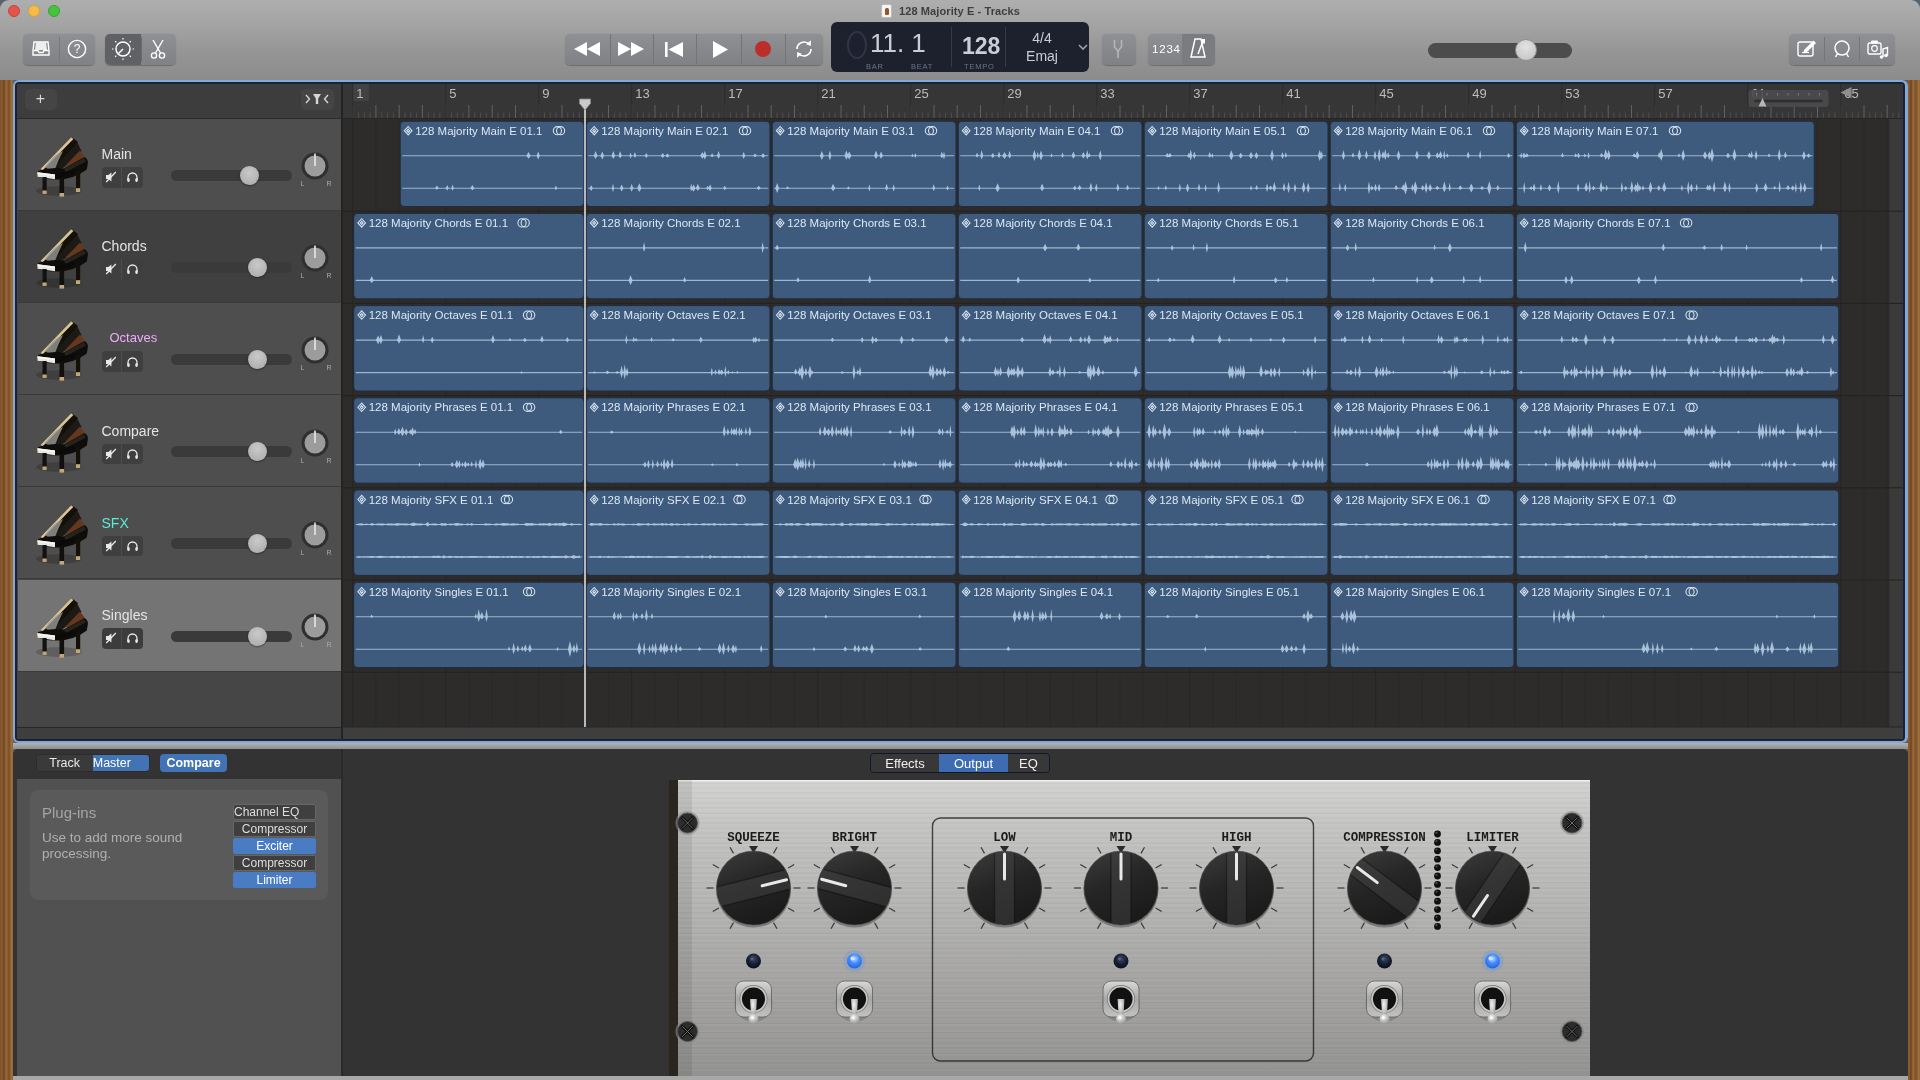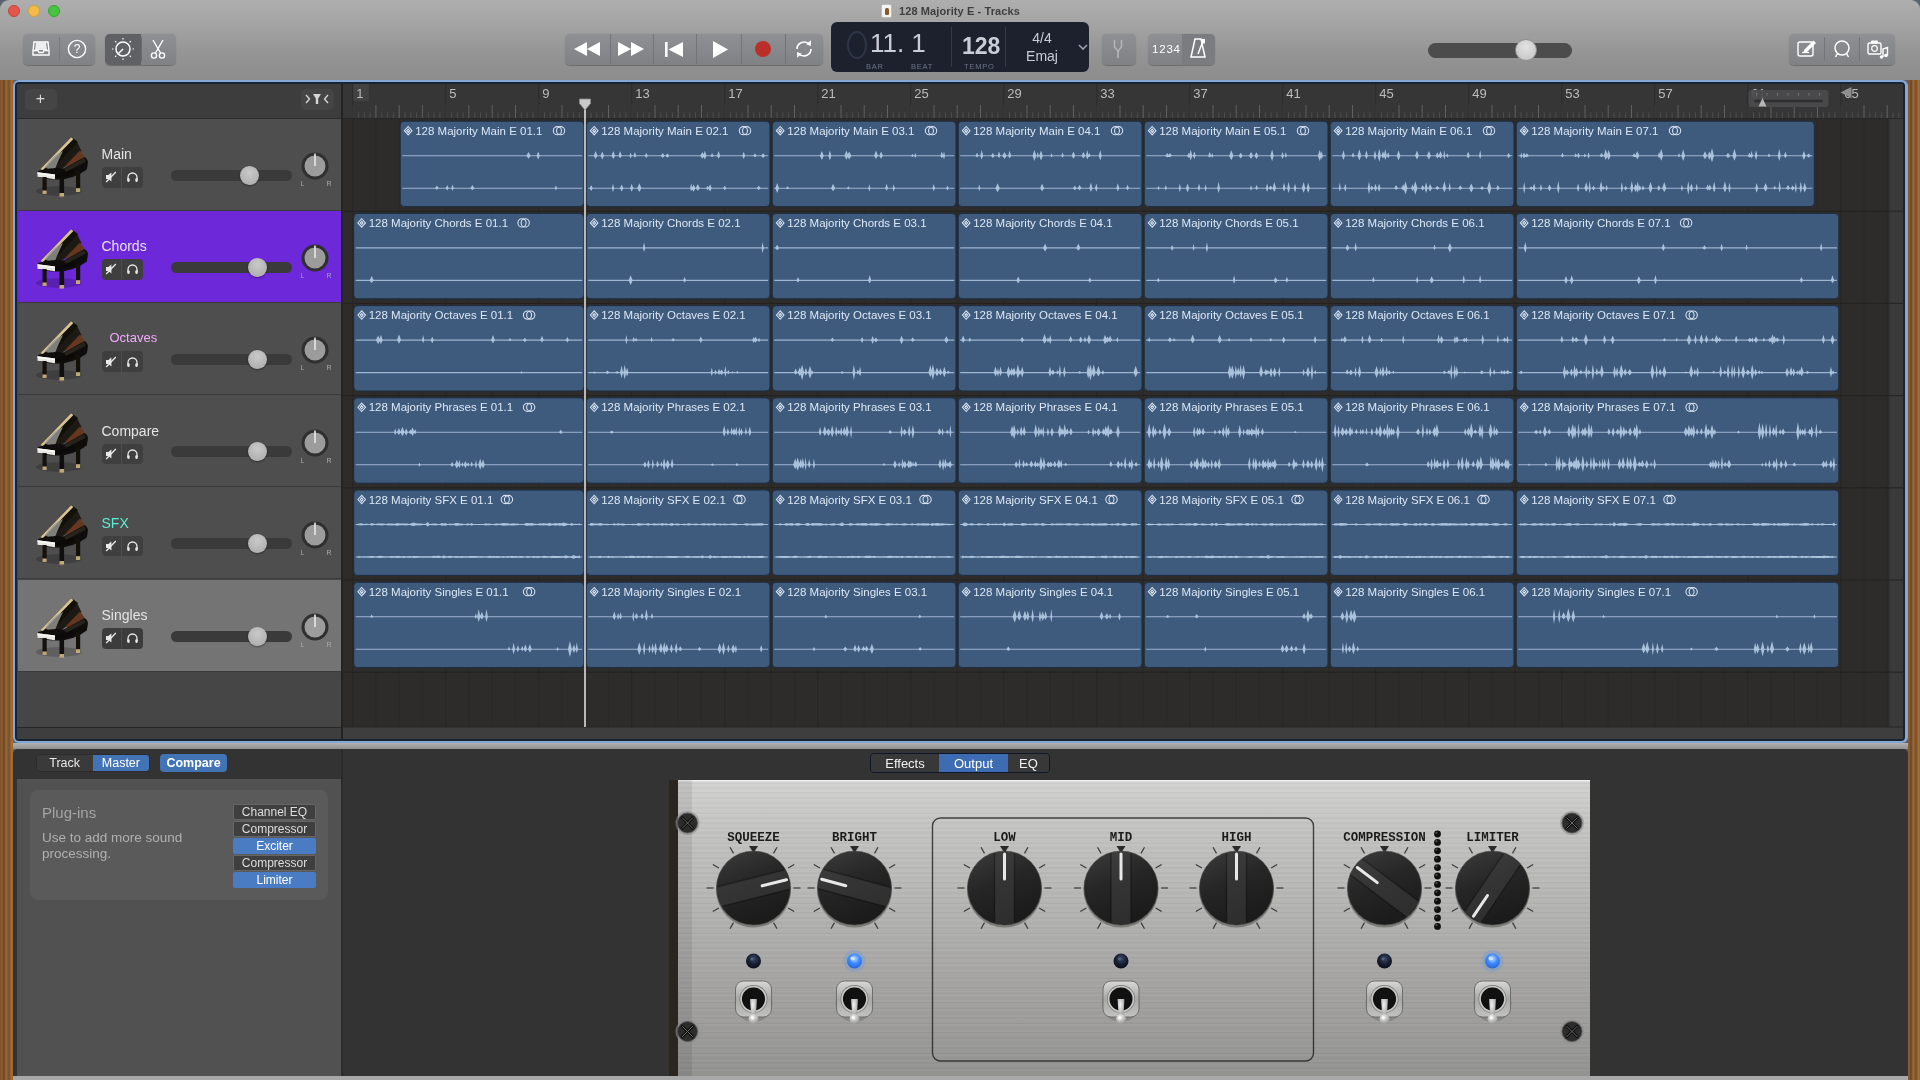--- a/index.html
+++ b/index.html
@@ -961,21 +961,21 @@
     <div style="position:absolute;left:153.5px;top:51px;width:121px;height:11px;border-radius:5.5px;background:#3a3a3a"></div>
     <div style="position:absolute;left:222.0px;top:47px;width:19px;height:19px;border-radius:50%;background:radial-gradient(circle at 50% 35%,#c9c9c9,#a8a8a8);box-shadow:0 1px 2px rgba(0,0,0,0.4)"></div>
     <svg width="34" height="34" viewBox="0 0 34 34" style="position:absolute;left:280.5px;top:30.5px">
       <circle cx="17" cy="17" r="13.5" fill="#2f2f2f"></circle>
       <circle cx="17" cy="17" r="10.5" fill="#9c9c9c"></circle>
       <path d="M17 17 L17 4.5" stroke="#e8e8e8" stroke-width="1.6"></path>
     </svg>
     <div style="position:absolute;left:283px;top:61.5px;font-size:7px;color:#aaa">L</div>
     <div style="position:absolute;left:309px;top:61.5px;font-size:7px;color:#aaa">R</div>
   </div>
-<div style="position:absolute;left:17.5px;top:210.7px;width:323.5px;height:92.2px;background:#6d28d9;border-bottom:1px solid #3a3a3a;box-sizing:border-box">
+<div style="position:absolute;left:17.5px;top:210.7px;width:323.5px;height:92.2px;background:#404040;border-bottom:1px solid #3a3a3a;box-sizing:border-box">
     <div style="position:absolute;left:13px;top:10px"><svg width="58" height="72" viewBox="0 0 58 72">
 <ellipse cx="28" cy="62" rx="23" ry="5" fill="#000" opacity="0.18"></ellipse>
 <path d="M18 42 L46 13 L50.5 22 L44 30 L29 41 Z" fill="#1d1a16"></path>
 <path d="M9.5 40 L40.5 8 L47 13 L19 43 Z" fill="#121009"></path>
 <path d="M9.5 40 L40.2 8.3 L42.4 9.9 L11.8 41.3 Z" fill="#d9c493"></path>
 <path d="M14 38 Q22 26 32 22 Q27 32 24 40 Q18 42 14 38 Z" fill="#9a9a98" opacity="0.8"></path>
 <path d="M35 36 L49 21.5 L53.5 27.5 L51.5 31.5 L37 40 Z" fill="#66371f"></path>
 <path d="M7 42 Q20 37.5 33 39.5 L53.5 28 Q57.5 30.5 56.8 34.5 L55.8 40.5 Q44 49.5 28 50.5 Q13 51 7 47.5 Z" fill="#0f0d0b"></path>
 <path d="M33 39.8 L53 29 L55 32.5 L35 43 Z" fill="#26221c"></path>
 <path d="M6.5 43.2 L24 45.4 L24 50.2 L6.5 47.7 Z" fill="#e9e7e1"></path>
@@ -1317,32 +1317,32 @@
       <circle cx="15.5" cy="20" r="1.8" fill="#fff"></circle>
       <circle cx="20" cy="18.5" r="1.8" fill="#fff"></circle>
     </svg>
   </div>
 <div style="position:absolute;left:12.5px;top:743px;width:1895px;height:6px;background:linear-gradient(#b2b2b2,#8f8f8f)"></div>
 <div style="position:absolute;left:12.5px;top:749px;width:1895px;height:327px;background:#333333;border-radius:5px 5px 0 0"></div>
 <div style="position:absolute;left:17px;top:779px;width:324px;height:297px;background:#515151"></div>
 <div style="position:absolute;left:341px;top:749px;width:2px;height:327px;background:#2b2b2b"></div>
 <div style="position:absolute;left:35.5px;top:753.5px;width:114.5px;height:18.5px;border:1px solid #2c2c2c;border-radius:4px;box-sizing:border-box;display:flex;overflow:hidden">
     <div style="width:50%;background:#3a3a3a;color:#e8e8e8;font-size:12.5px;text-align:center;line-height:17px">Track</div>
-    <div style="width:50%;background:#4273b4;color:#fff;font-size:12.5px;text-align:center;line-height:17px">Master</div>
+    <div style="width:50%;background:#4273b4;color:#fff;font-size:12.5px;line-height:17px">Master</div>
   </div>
 <div style="position:absolute;left:160px;top:753.5px;width:67px;height:18.5px;background:#4273b4;border-radius:4px;color:#fff;font-size:12.5px;font-weight:bold;text-align:center;line-height:18px">Compare</div>
 <div style="position:absolute;left:870px;top:752.5px;width:180px;height:20.5px;border:1px solid #0f172a;border-radius:4px;box-sizing:border-box;display:flex;overflow:hidden">
     <div style="width:68px;background:#383838;color:#f0f0f0;font-size:13px;text-align:center;line-height:19px">Effects</div>
     <div style="width:69px;background:#3d6cb2;color:#fff;font-size:13px;text-align:center;line-height:19px">Output</div>
     <div style="flex:1;background:#383838;color:#f0f0f0;font-size:13px;text-align:center;line-height:19px">EQ</div>
   </div>
 <div style="position:absolute;left:30px;top:790px;width:298px;height:110px;background:#5a5a5a;border-radius:8px"></div>
 <div style="position:absolute;left:42px;top:804px;font-size:15px;color:#a5a5a5">Plug-ins</div>
 <div style="position:absolute;left:42px;top:830px;font-size:13.5px;color:#b0b0b0;line-height:15.5px">Use to add more sound<br>processing.</div>
-<div style="position:absolute;left:233px;top:803.5px;width:83px;height:16px;background:#3f3f3f;border:1px solid #666;color:#ddd;border-radius:2px;font-size:12px;text-align:center;line-height:15px;box-sizing:border-box">Channel EQ</div>
+<div style="position:absolute;left:233px;top:803.5px;width:83px;height:16px;background:#3f3f3f;border:1px solid #666;color:#ddd;border-radius:2px;font-size:12px;text-align:left;line-height:15px;box-sizing:border-box">Channel EQ</div>
 <div style="position:absolute;left:233px;top:820.6px;width:83px;height:16px;background:#3f3f3f;border:1px solid #666;color:#ddd;border-radius:2px;font-size:12px;text-align:center;line-height:15px;box-sizing:border-box">Compressor</div>
 <div style="position:absolute;left:233px;top:837.7px;width:83px;height:16px;background:#4a7cc4;border:1px solid #4a7cc4;color:#fff;border-radius:2px;font-size:12px;text-align:center;line-height:15px;box-sizing:border-box">Exciter</div>
 <div style="position:absolute;left:233px;top:854.8px;width:83px;height:16px;background:#3f3f3f;border:1px solid #666;color:#ddd;border-radius:2px;font-size:12px;text-align:center;line-height:15px;box-sizing:border-box">Compressor</div>
 <div style="position:absolute;left:233px;top:871.9px;width:83px;height:16px;background:#4a7cc4;border:1px solid #4a7cc4;color:#fff;border-radius:2px;font-size:12px;text-align:center;line-height:15px;box-sizing:border-box">Limiter</div>
 <svg width="921" height="296" viewBox="0 0 921 296" style="position:absolute;left:668.5px;top:780.0px">
     <defs>
 <linearGradient id="metal" x1="0" y1="0" x2="0" y2="1">
 <stop offset="0" stop-color="#d2d2d0"></stop>
         <stop offset="0.15" stop-color="#c4c4c2"></stop>
 <stop offset="0.45" stop-color="#b2b2b0"></stop>

